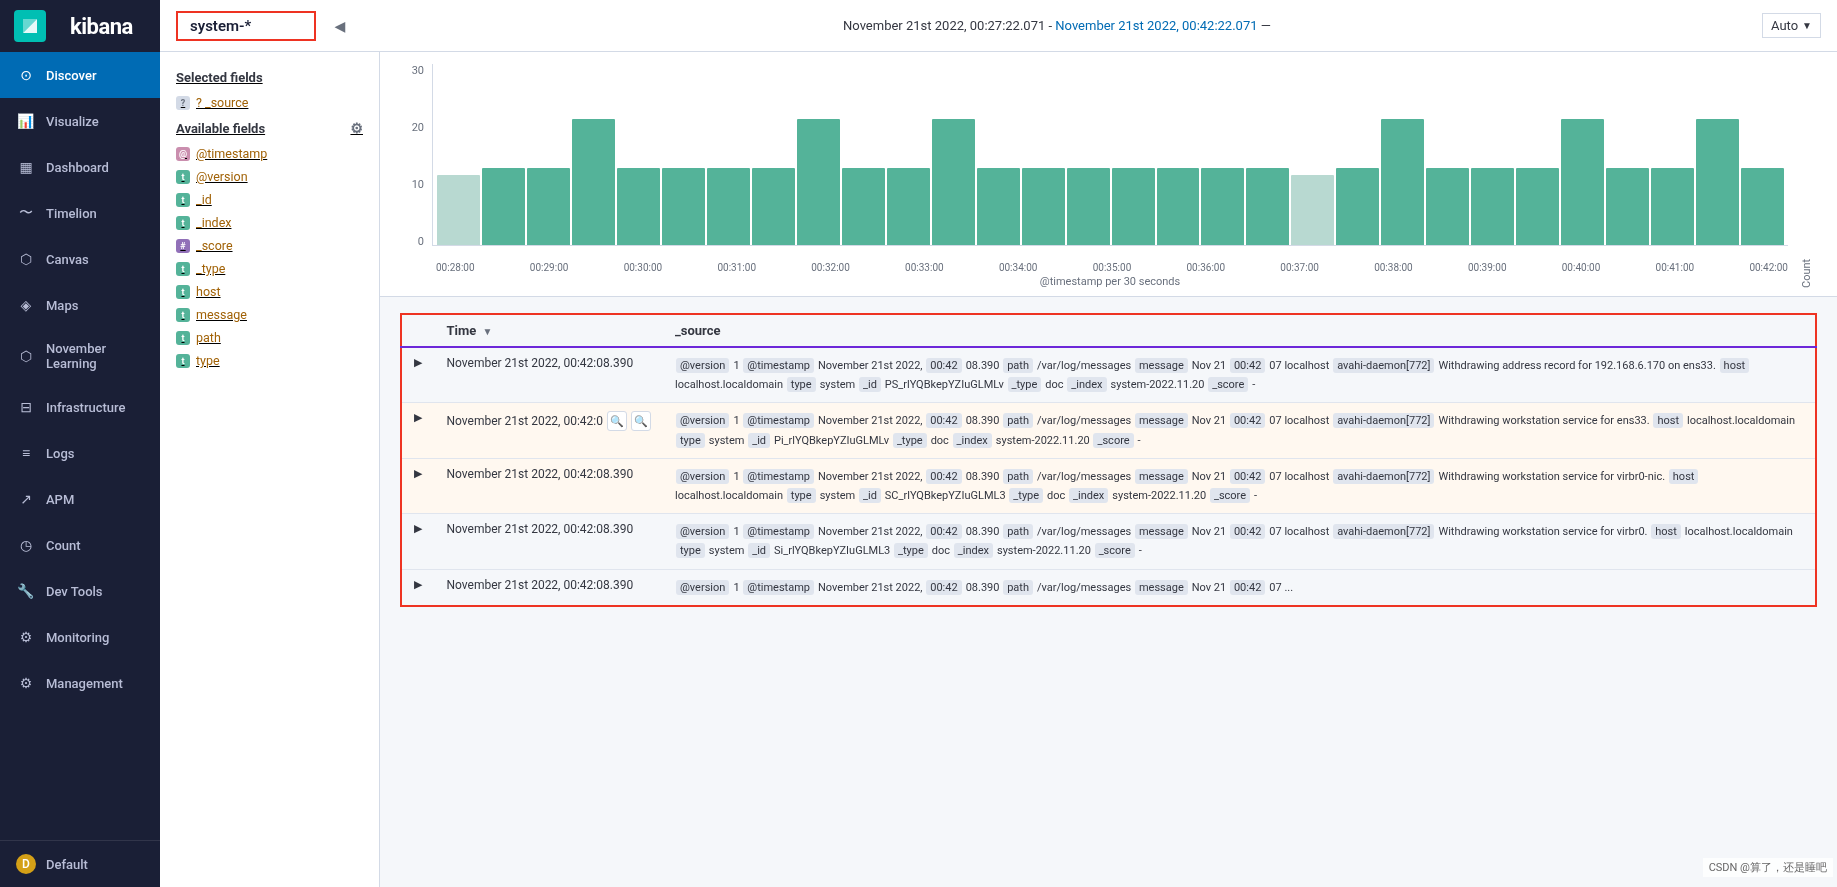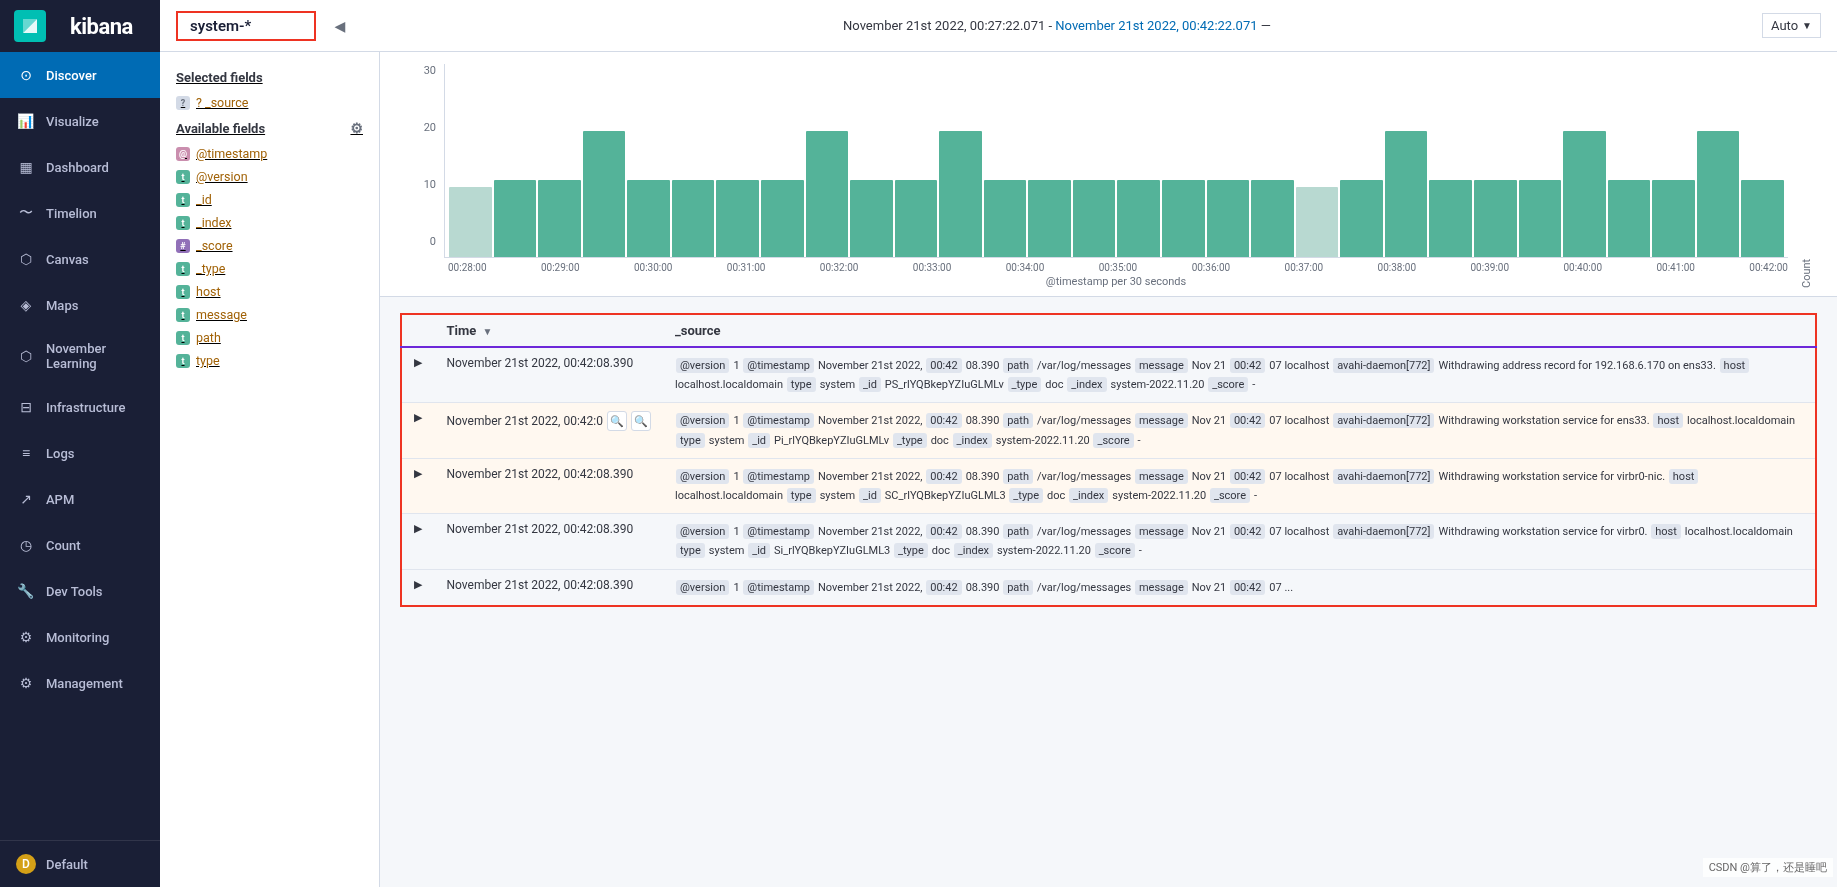--- a/index.html
+++ b/index.html
@@ -430,21 +430,21 @@
         <span class="field-type-badge badge-t">t</span>
         <span class="field-name">type</span>
       </div>
 
     </div>
 
     <div class="right-panel">
 
       <div class="chart-area">
         <div class="chart-wrapper">
-          <div style="display:flex;flex-direction:column;align-items:flex-end;justify-content:space-between;padding-bottom:40px;font-size:11px;color:#69707d;min-width:20px;margin-left:12px;">
+          <div style="display:flex;flex-direction:column;align-items:flex-end;justify-content:space-between;padding-bottom:40px;font-size:11px;color:#69707d;min-width:20px;">
             <span>30</span>
             <span>20</span>
             <span>10</span>
             <span>0</span>
           </div>
           <div style="display:flex;flex-direction:column;flex:1;">
             <div style="display:flex;align-items:flex-end;flex:1;gap:2px;border-left:1px solid #d3dae6;border-bottom:1px solid #d3dae6;padding:0 4px;">
 
             <div style="flex: 1 1 0%; min-width: 0px; height: 70px; background: rgb(184, 217, 209); border-radius: 1px 1px 0px 0px;"></div>
                 <div style="flex: 1 1 0%; min-width: 0px; height: 77px; background: rgb(84, 179, 153); border-radius: 1px 1px 0px 0px;"></div>
@@ -470,21 +470,21 @@
                 <div style="flex: 1 1 0%; min-width: 0px; height: 126px; background: rgb(84, 179, 153); border-radius: 1px 1px 0px 0px;"></div>
                 <div style="flex: 1 1 0%; min-width: 0px; height: 77px; background: rgb(84, 179, 153); border-radius: 1px 1px 0px 0px;"></div>
                 <div style="flex: 1 1 0%; min-width: 0px; height: 77px; background: rgb(84, 179, 153); border-radius: 1px 1px 0px 0px;"></div>
                 <div style="flex: 1 1 0%; min-width: 0px; height: 77px; background: rgb(84, 179, 153); border-radius: 1px 1px 0px 0px;"></div>
                 <div style="flex: 1 1 0%; min-width: 0px; height: 126px; background: rgb(84, 179, 153); border-radius: 1px 1px 0px 0px;"></div>
                 <div style="flex: 1 1 0%; min-width: 0px; height: 77px; background: rgb(84, 179, 153); border-radius: 1px 1px 0px 0px;"></div>
                 <div style="flex: 1 1 0%; min-width: 0px; height: 77px; background: rgb(84, 179, 153); border-radius: 1px 1px 0px 0px;"></div>
                 <div style="flex: 1 1 0%; min-width: 0px; height: 126px; background: rgb(84, 179, 153); border-radius: 1px 1px 0px 0px;"></div>
                 <div style="flex: 1 1 0%; min-width: 0px; height: 77px; background: rgb(84, 179, 153); border-radius: 1px 1px 0px 0px;"></div>
               </div>
-            <div style="display:flex;justify-content:space-between;padding-top:4px;font-size:10px;color:#69707d;padding-left:4px;">
+            <div style="display:flex;justify-content:space-between;padding-top:16px;font-size:10px;color:#69707d;padding-left:4px;">
               <span>00:28:00</span>
               <span>00:29:00</span>
               <span>00:30:00</span>
               <span>00:31:00</span>
               <span>00:32:00</span>
               <span>00:33:00</span>
               <span>00:34:00</span>
               <span>00:35:00</span>
               <span>00:36:00</span>
               <span>00:37:00</span>

